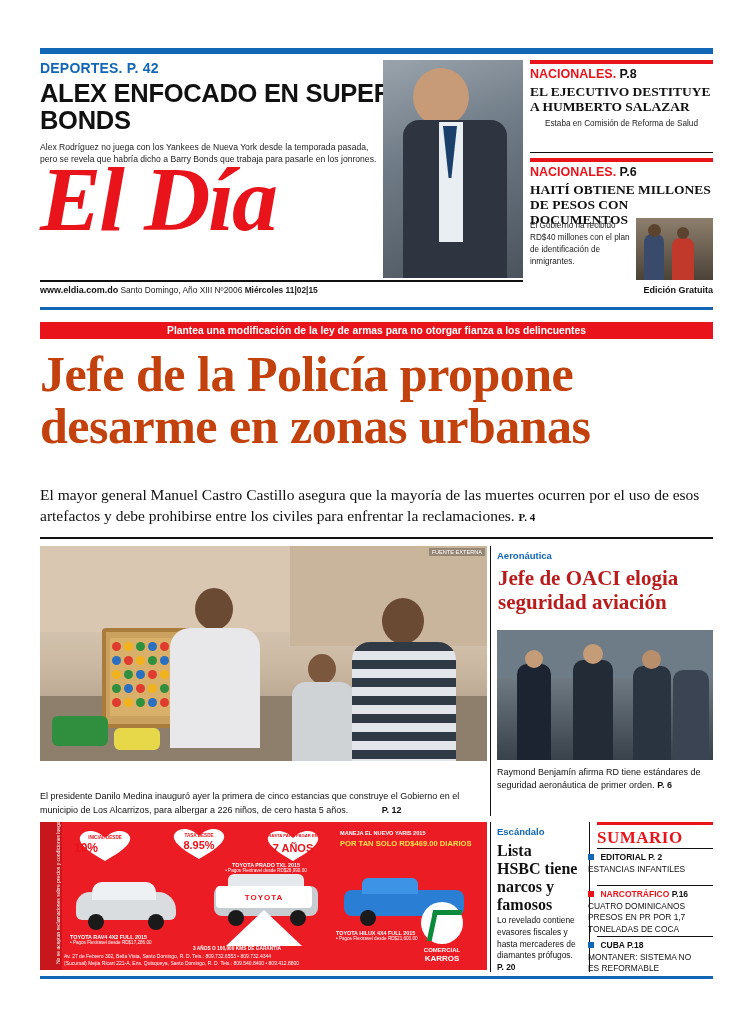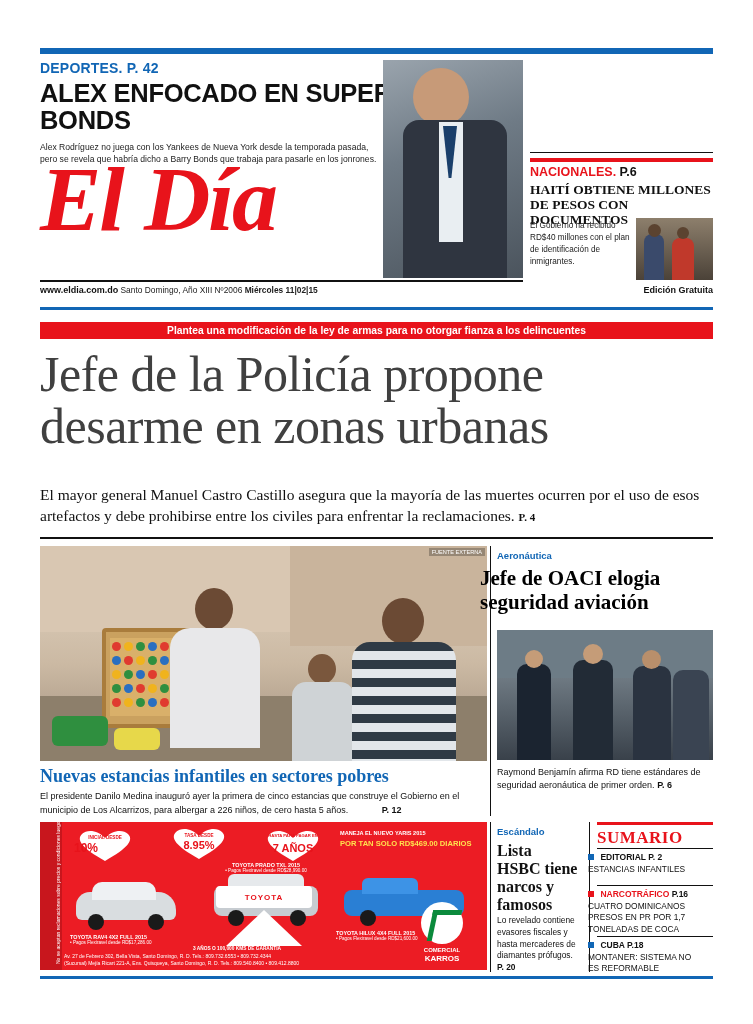--- a/index.html
+++ b/index.html
@@ -28,34 +28,34 @@
   .nac-sub{font-size:8.2px;text-align:center;margin-top:5px;color:#222;}
   .divline{position:absolute;background:#111;}
   .nacbox2{position:absolute;left:530px;top:158px;width:183px;}
   .nacbox2 .rulered{width:183px;height:4px;background:#e8131b;margin-bottom:3px;}
   .haitiphoto{position:absolute;left:636px;top:218px;width:77px;height:62px;background:#6e6458;overflow:hidden;}
   .haititext{position:absolute;left:530px;top:220px;width:100px;font-size:8.2px;line-height:1.45;color:#222;}
   
   .mainband{position:absolute;left:40px;top:307px;width:673px;height:3px;background:#1166b5;}
   .kickerbar{position:absolute;left:40px;top:322px;width:673px;height:17px;background:#e8131b;}
   .kickerbar span{display:block;color:#fff;font-weight:bold;font-size:10.3px;text-align:center;line-height:17px;}
-  .mainhead{position:absolute;left:40px;top:348px;width:673px;font-family:"Liberation Serif",serif;font-weight:normal;font-size:50px;line-height:52px;color:#404040;letter-spacing:-.5px;}
+  .mainhead{position:absolute;left:40px;top:348px;width:673px;font-family:"Liberation Serif",serif;font-weight:bold;font-size:50px;line-height:52px;color:#c2410c;letter-spacing:-.5px;}
   .maindeck{position:absolute;left:40px;top:484px;width:665px;font-family:"Liberation Serif",serif;font-size:15.5px;line-height:21px;color:#111;}
   .maindeck .pg{font-weight:bold;font-size:11px;}
   .sepline{position:absolute;left:40px;top:537px;width:673px;height:2px;background:#111;}
   
   .bigphoto{position:absolute;left:40px;top:546px;width:447px;height:215px;background:#b9a898;overflow:hidden;}
   .fuente{position:absolute;right:2px;top:2px;font-size:5.6px;color:#fff;background:rgba(0,0,0,.25);padding:1px 3px;}
   .estancias-head{position:absolute;left:40px;top:766px;width:447px;font-family:"Liberation Serif",serif;font-weight:bold;font-size:18px;color:#1166b5;}
   .estancias-body{position:absolute;left:40px;top:790px;width:447px;font-size:9px;line-height:1.5;color:#111;}
   .estancias-body .pg{font-weight:bold;margin-left:31px;}
   .vline{position:absolute;width:1px;background:#111;}
   
   .aero-kicker{position:absolute;left:497px;top:550px;font-size:9.5px;font-weight:bold;color:#1166b5;}
-  .aero-head{position:absolute;left:480px;top:566px;width:216px;font-family:"Liberation Serif",serif;font-weight:bold;font-size:21px;line-height:24px;color:#000000;}
+  .aero-head{position:absolute;left:498px;top:566px;width:216px;font-family:"Liberation Serif",serif;font-weight:bold;font-size:21px;line-height:24px;color:#b91c1c;}
   .aero-photo{position:absolute;left:497px;top:630px;width:216px;height:130px;background:#4e5a63;overflow:hidden;}
   .aero-cap{position:absolute;left:497px;top:766px;width:216px;font-size:9px;line-height:1.45;color:#111;}
   .aero-cap .pg{font-weight:bold;}
   
   .ad{position:absolute;left:40px;top:822px;width:447px;height:148px;background:#ec1c24;overflow:hidden;}
   .ad-left-strip{position:absolute;left:0;top:0;width:22px;height:148px;background:#c8161d;}
   .ad-left-strip span{display:block;transform:rotate(-90deg);transform-origin:left top;position:absolute;left:15px;top:142px;white-space:nowrap;font-size:5px;color:#fff;}
   .ad-heart{position:absolute;width:62px;height:34px;}
   .heartshape{position:absolute;left:0;top:0;width:62px;height:34px;}
   .ad-foot{position:absolute;left:24px;bottom:4px;width:420px;font-size:5px;color:#fff;line-height:1.3;}
@@ -108,20 +108,29 @@
   <div class="gratuita">Edición Gratuita</div>
 
   <div class="alexphoto">
     <div style="position:absolute;left:0;top:0;width:140px;height:218px;background:linear-gradient(160deg,#9aa4ad 0%,#6f7b86 40%,#4b545d 100%);"></div>
     <div style="position:absolute;left:30px;top:8px;width:56px;height:58px;border-radius:50%;background:#c79a78;"></div>
     <div style="position:absolute;left:20px;top:60px;width:104px;height:158px;background:#2f3540;border-radius:16px 16px 0 0;"></div>
     <div style="position:absolute;left:56px;top:62px;width:24px;height:120px;background:#e9eef2;"></div>
     <div style="position:absolute;left:60px;top:66px;width:14px;height:52px;background:#1a3f6b;clip-path:polygon(0 0,100% 0,60% 100%,40% 100%);"></div>
   </div>
 
+  <div class="nacbox1">
+    <div class="rulered"></div>
+    <div class="nac-kicker">
+      <span>NACIONALES.</span>
+      <span class="pg">P.8</span>
+    </div>
+    <div class="nac-head">EL EJECUTIVO DESTITUYE A HUMBERTO SALAZAR</div>
+    <div class="nac-sub">Estaba en Comisión de Reforma de Salud</div>
+  </div>
   <div class="divline" style="left:530px;top:152px;width:183px;height:1px;"></div>
 
   <div class="nacbox2">
     <div class="rulered"></div>
     <div class="nac-kicker">
       <span>NACIONALES.</span>
       <span class="pg">P.6</span>
     </div>
     <div class="nac-head">HAITÍ OBTIENE MILLONES DE PESOS CON DOCUMENTOS</div>
   </div>
@@ -193,21 +202,20 @@
 
     <div style="position:absolute;left:268px;top:108px;width:28px;height:30px;border-radius:50%;background:#7a573d;"></div>
     <div style="position:absolute;left:252px;top:136px;width:62px;height:80px;background:#cfd3d6;border-radius:14px 14px 0 0;"></div>
 
     <div style="position:absolute;left:342px;top:52px;width:42px;height:46px;border-radius:50%;background:#6b4a34;"></div>
     <div style="position:absolute;left:312px;top:96px;width:104px;height:119px;background:repeating-linear-gradient(180deg,#2f3a45 0 9px,#e2e6ea 9px 18px);border-radius:18px 18px 0 0;"></div>
     <div style="position:absolute;left:12px;top:170px;width:56px;height:30px;background:#2f8f3f;border-radius:6px;"></div>
     <div style="position:absolute;left:74px;top:182px;width:46px;height:22px;background:#e7d84a;border-radius:6px;"></div>
     <div class="fuente">FUENTE EXTERNA</div>
   </div>
-  <div class="estancias-head">Nuevas estancias infantiles en sectores pobres</div>
   <div class="estancias-body">
     <span>El presidente Danilo Medina inauguró ayer la primera de cinco estancias que construye el Gobierno en el municipio de Los Alcarrizos, para albergar a 226 niños, de cero hasta 5 años.</span>
     <span class="pg">P. 12</span>
   </div>
 
   <div class="vline" style="left:490px;top:546px;height:270px;"></div>
 
   <div class="aero-kicker">Aeronáutica</div>
   <div class="aero-head">
     <div>Jefe de OACI elogia</div>

